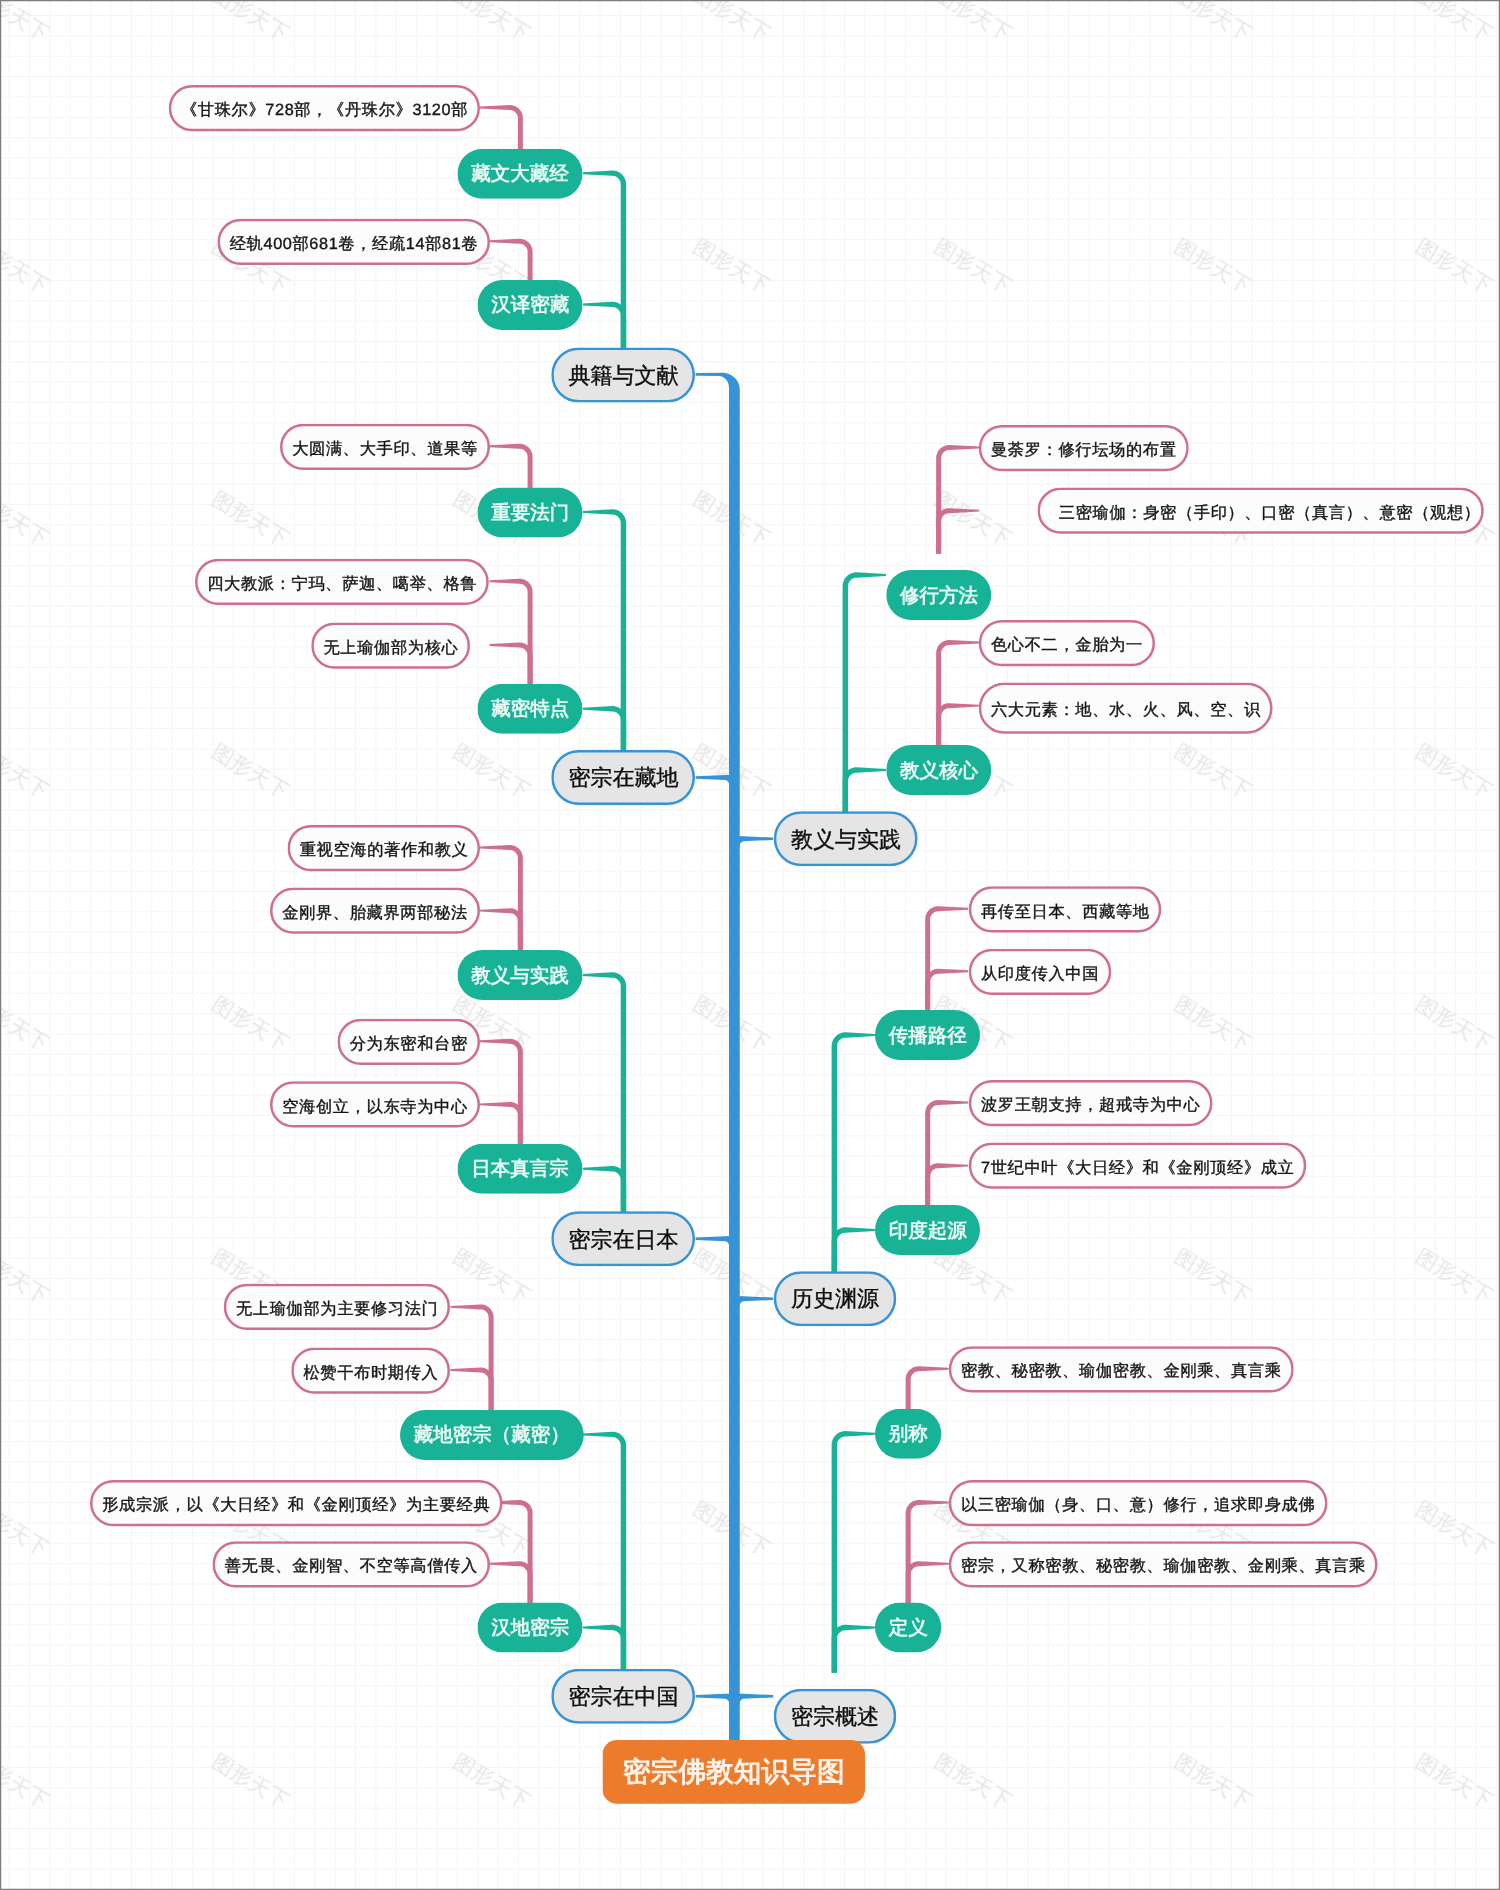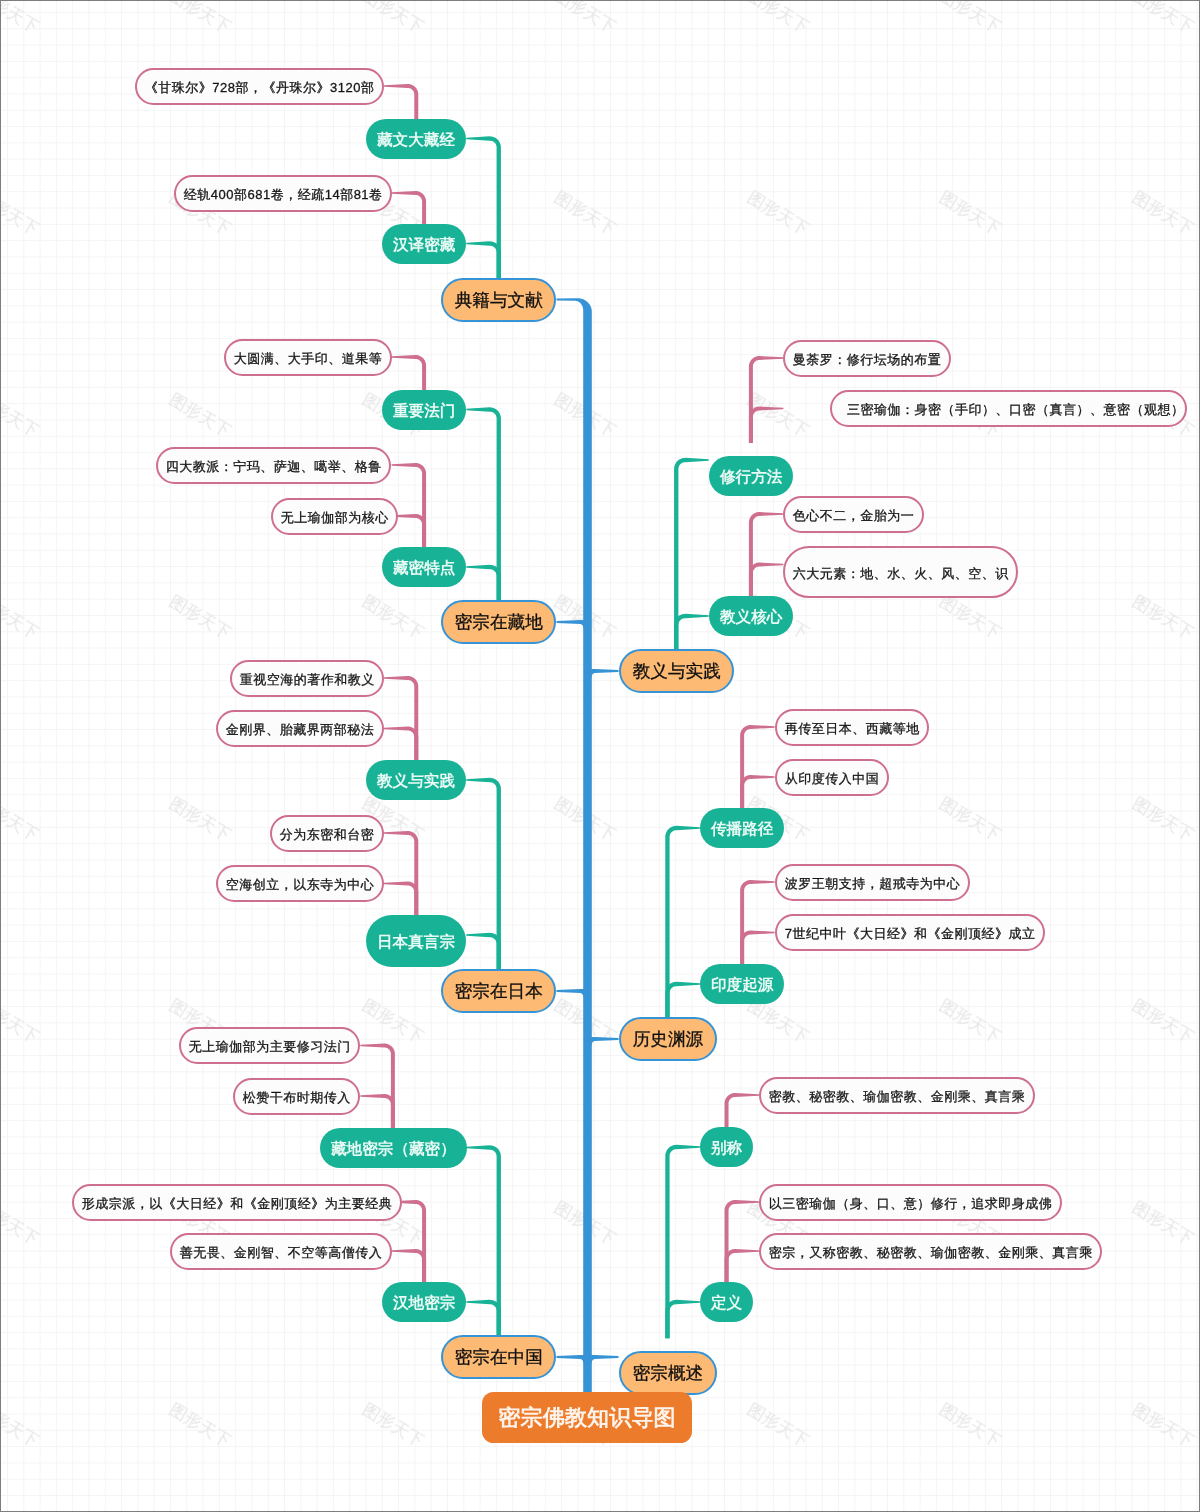--- a/index.html
+++ b/index.html
@@ -17,21 +17,21 @@
   .wmk{position:absolute;font-size:17px;color:#e6e6e6;white-space:nowrap;
        transform:rotate(31deg);transform-origin:0 0;will-change:transform;}
   #links{position:absolute;left:0;top:0;}
   .node{position:absolute;box-sizing:border-box;display:flex;align-items:center;
         justify-content:center;white-space:nowrap;line-height:1;
         -webkit-font-smoothing:antialiased;will-change:transform;}
   .node>span{display:block;transform:translateY(1.2px);}
   .leaf{border:2px solid #cf6f8e;background:#fdfcfc;border-radius:999px;color:#151515;
         font-size:13px;letter-spacing:.5px;text-indent:.5px;-webkit-text-stroke:.3px #151515;}
   .sub{background:#18b296;border-radius:999px;color:#e8faf4;font-weight:700;font-size:15.6px;}
-  .branch{border:2.4px solid #3693d6;background:#fdba74;border-radius:999px;color:#0f0f0f;
+  .branch{border:2.4px solid #3693d6;background:#e5e5e5;border-radius:999px;color:#0f0f0f;
           font-size:17.6px;-webkit-text-stroke:.3px #0f0f0f;}
   .root{background:#ec7b2b;border-radius:11.5px;color:#fdf3ea;font-weight:700;font-size:22.2px;}
 </style>
 </head>
 <body>
 
 <div id="map">
   <div id="grid"></div>
   <div id="wmlayer">
       <div class="wmk" style="left: -15.5px; top: -16px;">图形天下</div>
@@ -177,33 +177,33 @@
       </div>
       <div class="node leaf" style="left: 223.978px; top: 338.75px; width: 167.6px; height: 36.5px;">
         <span>大圆满、大手印、道果等</span>
       </div>
       <div class="node sub" style="left: 381.891px; top: 547px; width: 84.375px; height: 40px;">
         <span>藏密特点</span>
       </div>
       <div class="node leaf" style="left: 156.478px; top: 446.75px; width: 235.1px; height: 36.5px;">
         <span>四大教派：宁玛、萨迦、噶举、格鲁</span>
       </div>
-      <div class="node leaf" style="left: 271px; top: 497.75px; width: 127.1px; height: 36.5px; text-align: right;">
+      <div class="node leaf" style="left: 249px; top: 497.75px; width: 127.1px; height: 36.5px; text-align: right;">
         <span>无上瑜伽部为核心</span>
       </div>
       <div class="node sub" style="left: 366.297px; top: 760px; width: 99.9688px; height: 40px;">
         <span>教义与实践</span>
       </div>
       <div class="node leaf" style="left: 229.681px; top: 659.75px; width: 154.1px; height: 36.5px;">
         <span>重视空海的著作和教义</span>
       </div>
       <div class="node leaf" style="left: 216.181px; top: 710.25px; width: 167.6px; height: 36.5px;">
         <span>金刚界、胎藏界两部秘法</span>
       </div>
-      <div class="node sub" style="left: 366.297px; top: 915px; width: 99.9688px; height: 52px;">
+      <div class="node sub" style="left: 366.297px; top: 915px; width: 99.9688px; height: 40px;">
         <span>日本真言宗</span>
       </div>
       <div class="node leaf" style="left: 270.181px; top: 814.75px; width: 113.6px; height: 36.5px;">
         <span>分为东密和台密</span>
       </div>
       <div class="node leaf" style="left: 216.181px; top: 865.25px; width: 167.6px; height: 36.5px;">
         <span>空海创立，以东寺为中心</span>
       </div>
       <div class="node sub" style="left: 319.516px; top: 1127.5px; width: 146.75px; height: 40px;">
         <span>藏地密宗（藏密）</span>
@@ -231,21 +231,21 @@
       </div>
       <div class="node leaf" style="left: 830px; top: 390.25px; width: 356.6px; height: 36.5px; justify-content: flex-end;">
         <span>三密瑜伽：身密（手印）、口密（真言）、意密（观想）</span>
       </div>
       <div class="node sub" style="left: 708.734px; top: 596px; width: 84.375px; height: 40px;">
         <span>教义核心</span>
       </div>
       <div class="node leaf" style="left: 783.422px; top: 495.75px; width: 140.6px; height: 36.5px;">
         <span>色心不二，金胎为一</span>
       </div>
-      <div class="node leaf" style="left: 783.422px; top: 546.25px; width: 235.1px; height: 52px;">
+      <div class="node leaf" style="left: 783.422px; top: 546.25px; width: 235.1px; height: 41px;">
         <span>六大元素：地、水、火、风、空、识</span>
       </div>
       <div class="node sub" style="left: 699.938px; top: 808px; width: 84.375px; height: 40px;">
         <span>传播路径</span>
       </div>
       <div class="node leaf" style="left: 774.625px; top: 708.75px; width: 154.1px; height: 36.5px;">
         <span>再传至日本、西藏等地</span>
       </div>
       <div class="node leaf" style="left: 774.625px; top: 758.75px; width: 113.6px; height: 36.5px;">
         <span>从印度传入中国</span>

